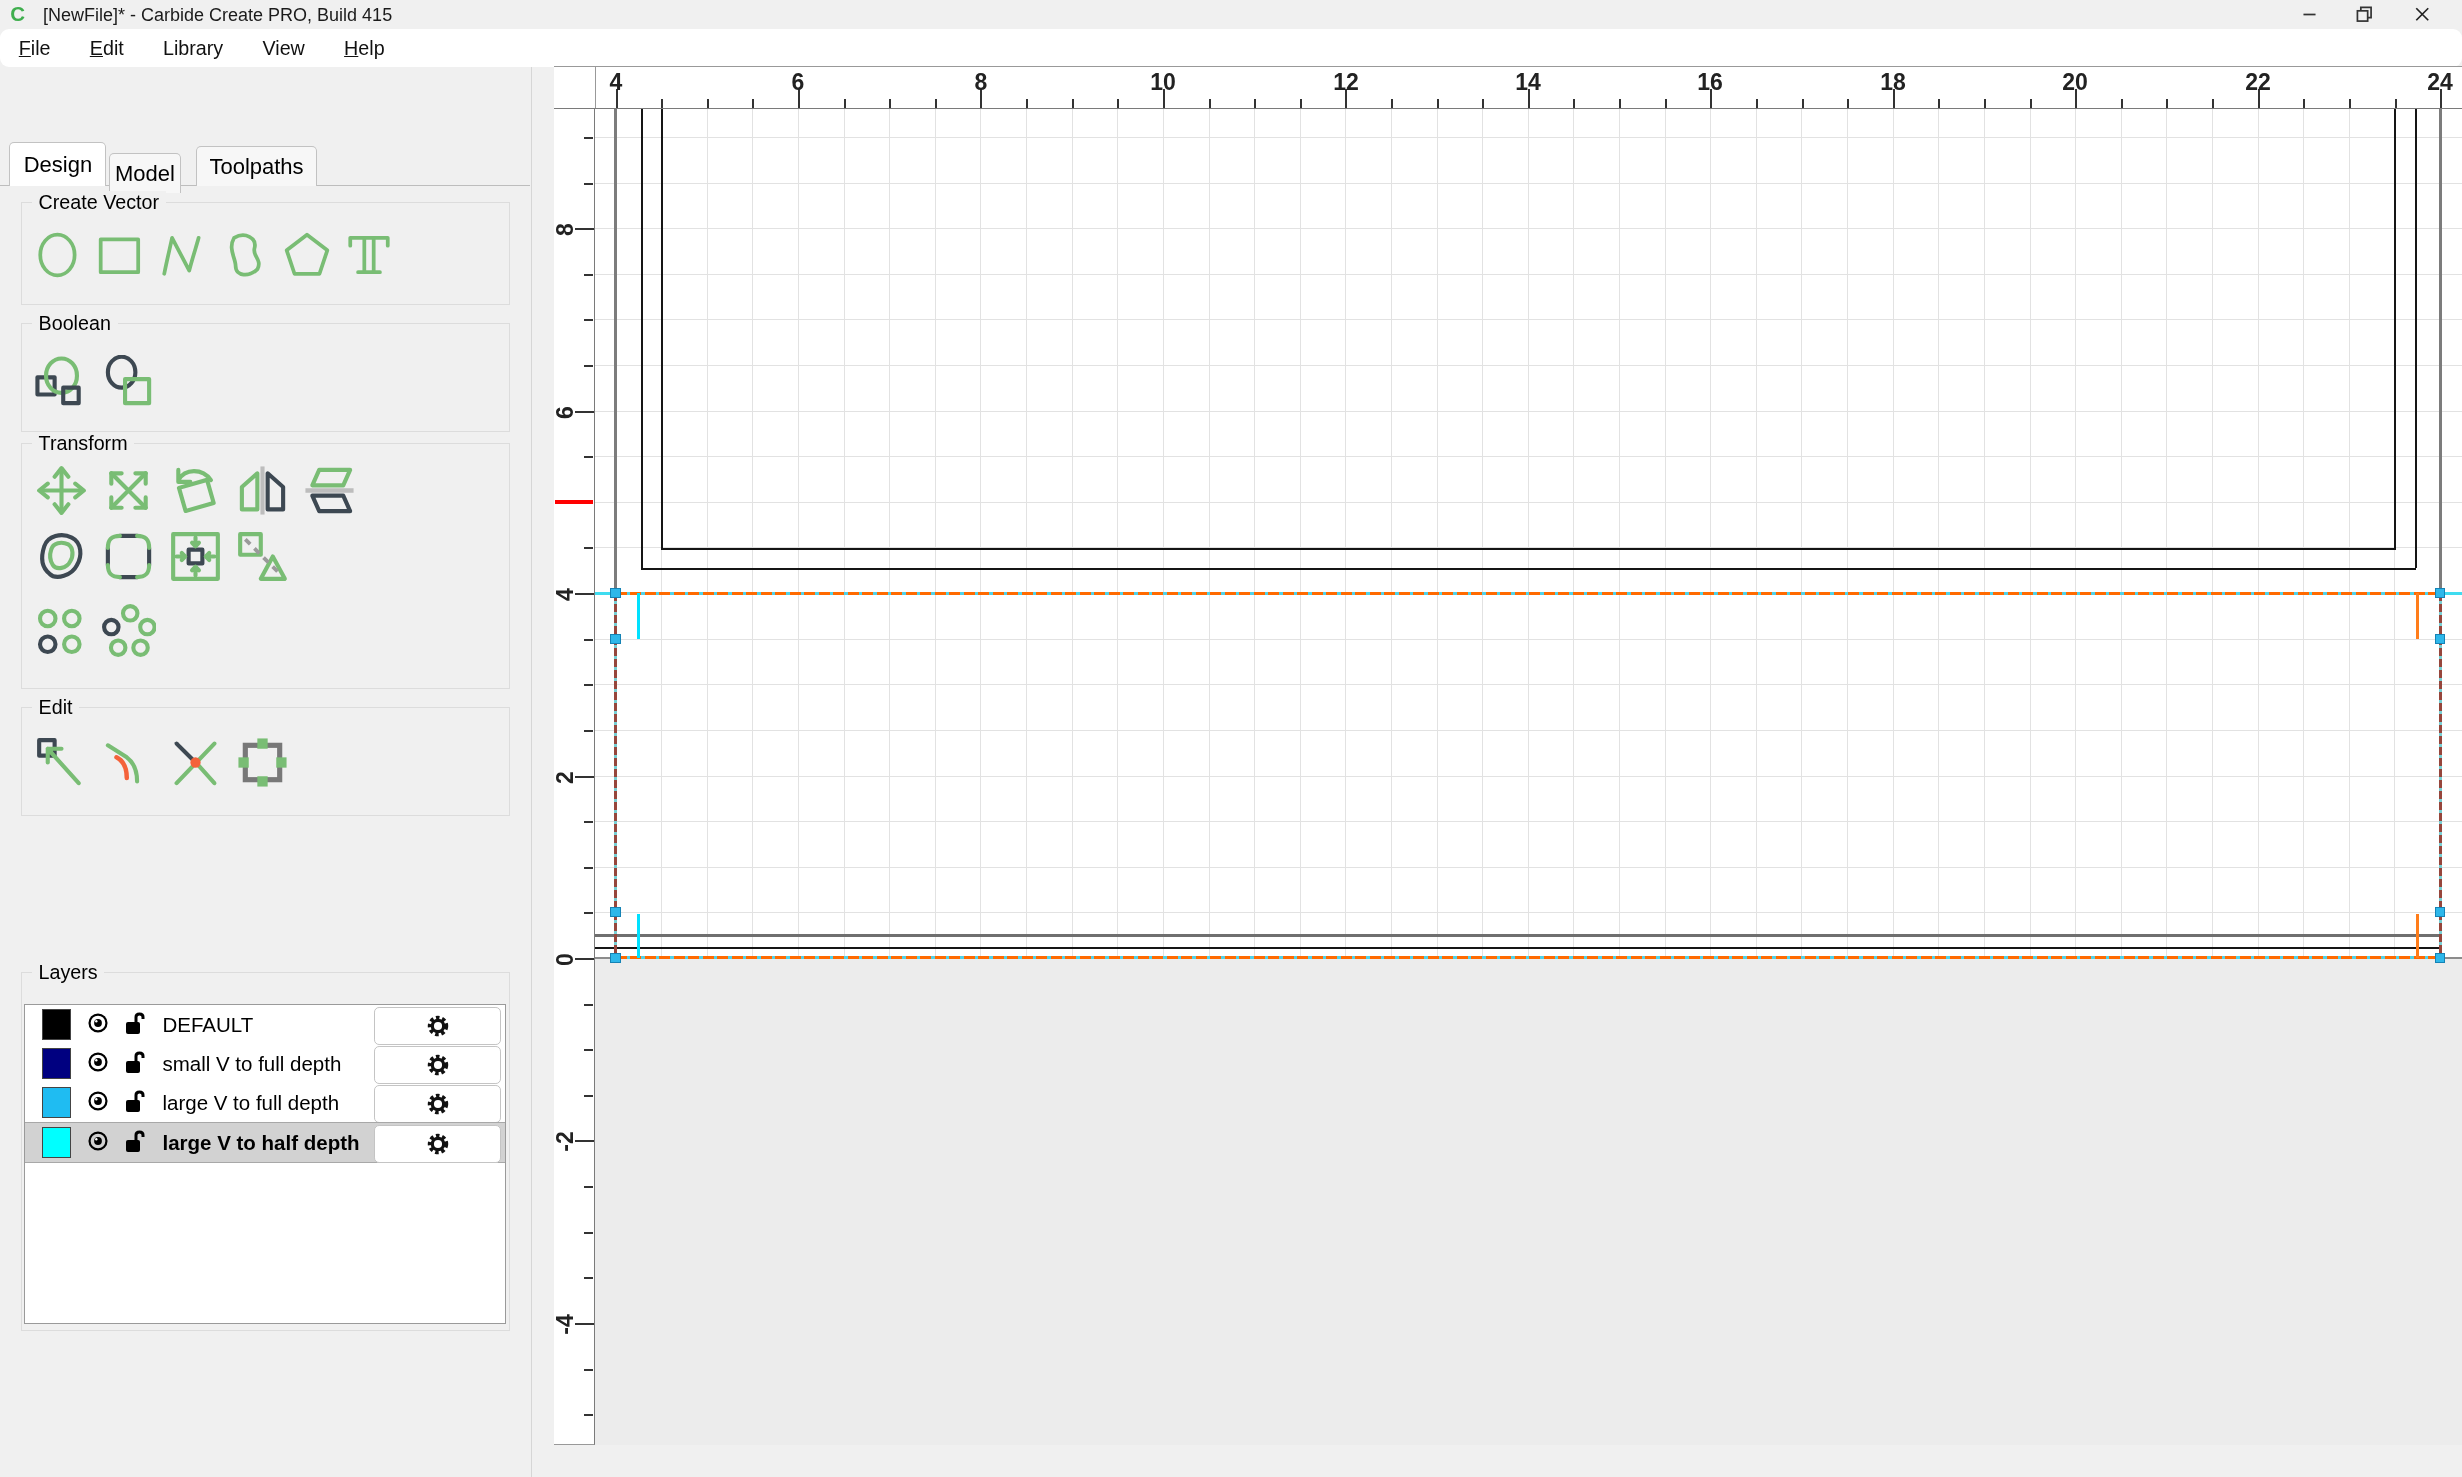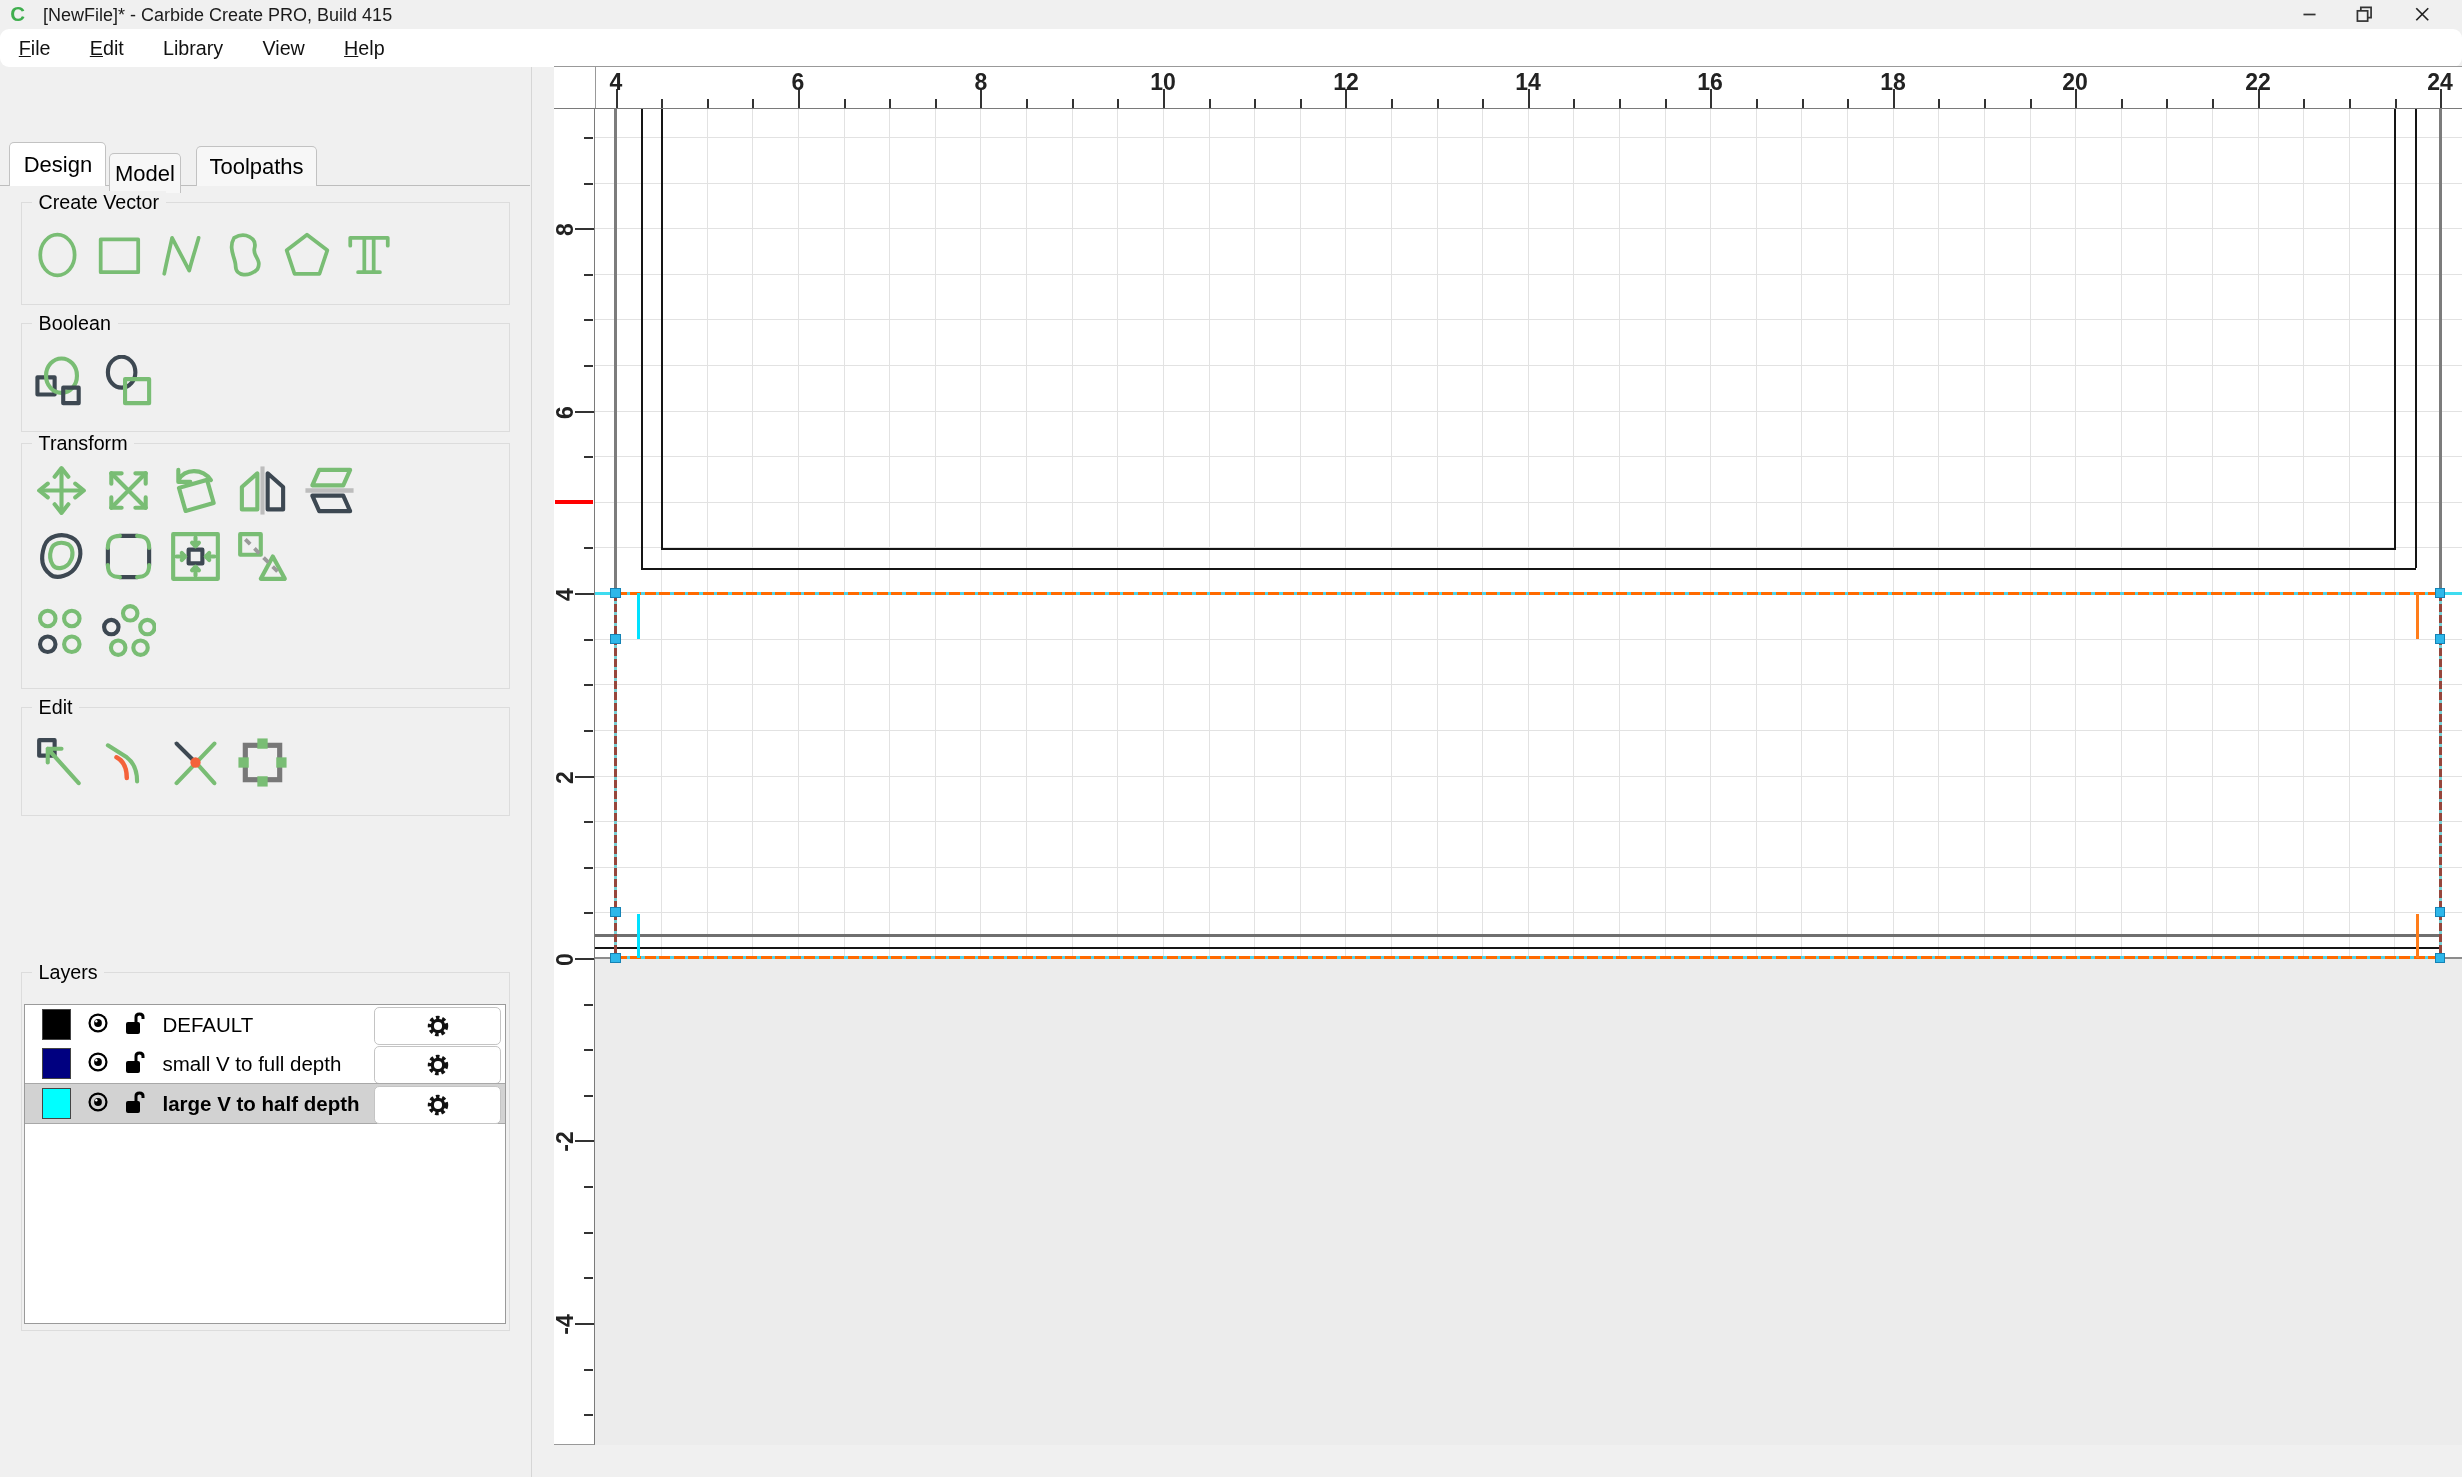--- a/index.html
+++ b/index.html
@@ -292,20 +292,39 @@
           <span class="layer-eye"><svg width="26" height="22" viewBox="0 0 30 26">
               <circle cx="15" cy="13" r="10" fill="none" stroke="#000" stroke-width="2.6"></circle>
               <circle cx="15" cy="13" r="4.6" fill="#000"></circle>
               <circle cx="13" cy="11" r="1.4" fill="#fff"></circle>
             </svg></span>
           <span class="layer-lock"><svg width="26" height="26" viewBox="0 0 26 26">
               <rect x="3" y="12" width="14" height="12" rx="2" fill="#000"></rect>
               <path d="M13 12 V7 C13 3 20 3 20 7 V9" stroke="#000" stroke-width="3" fill="none"></path>
             </svg></span>
           <span class="layer-label">small V to full depth</span>
+          <div class="gear-btn">
+            <svg width="26" height="26" viewBox="0 0 32 32">
+              <circle cx="16" cy="16" r="10" fill="none" stroke="#111" stroke-width="5.2" stroke-dasharray="4.2 3.2"></circle>
+              <circle cx="16" cy="16" r="7" fill="none" stroke="#111" stroke-width="4"></circle>
+            </svg>
+          </div>
+        </div>
+        <div class="layer-row">
+          <div class="layer-swatch" style="background: rgb(31, 188, 242);"></div>
+          <span class="layer-eye"><svg width="26" height="22" viewBox="0 0 30 26">
+              <circle cx="15" cy="13" r="10" fill="none" stroke="#000" stroke-width="2.6"></circle>
+              <circle cx="15" cy="13" r="4.6" fill="#000"></circle>
+              <circle cx="13" cy="11" r="1.4" fill="#fff"></circle>
+            </svg></span>
+          <span class="layer-lock"><svg width="26" height="26" viewBox="0 0 26 26">
+              <rect x="3" y="12" width="14" height="12" rx="2" fill="#000"></rect>
+              <path d="M13 12 V7 C13 3 20 3 20 7 V9" stroke="#000" stroke-width="3" fill="none"></path>
+            </svg></span>
+          <span class="layer-label">large V to full depth</span>
           <div class="gear-btn">
             <svg width="26" height="26" viewBox="0 0 32 32">
               <circle cx="16" cy="16" r="10" fill="none" stroke="#111" stroke-width="5.2" stroke-dasharray="4.2 3.2"></circle>
               <circle cx="16" cy="16" r="7" fill="none" stroke="#111" stroke-width="4"></circle>
             </svg>
           </div>
         </div>
         <div class="layer-row selected">
           <div class="layer-swatch" style="background: rgb(0, 255, 255);"></div>
           <span class="layer-eye"><svg width="26" height="22" viewBox="0 0 30 26">

